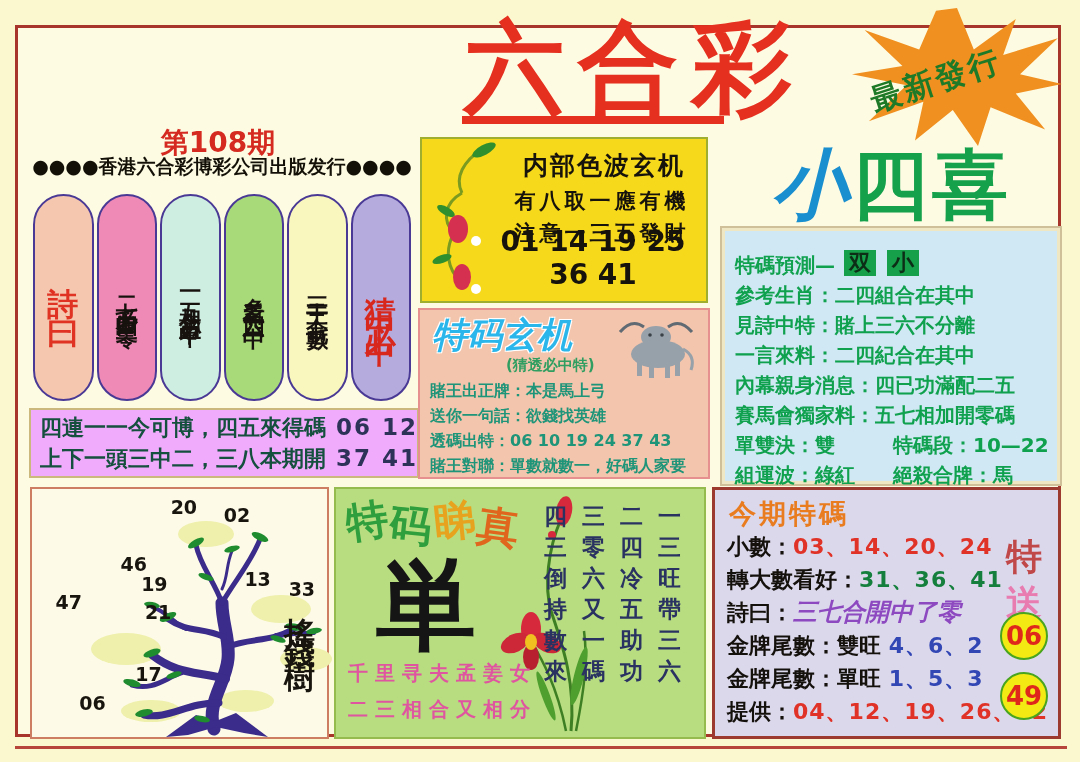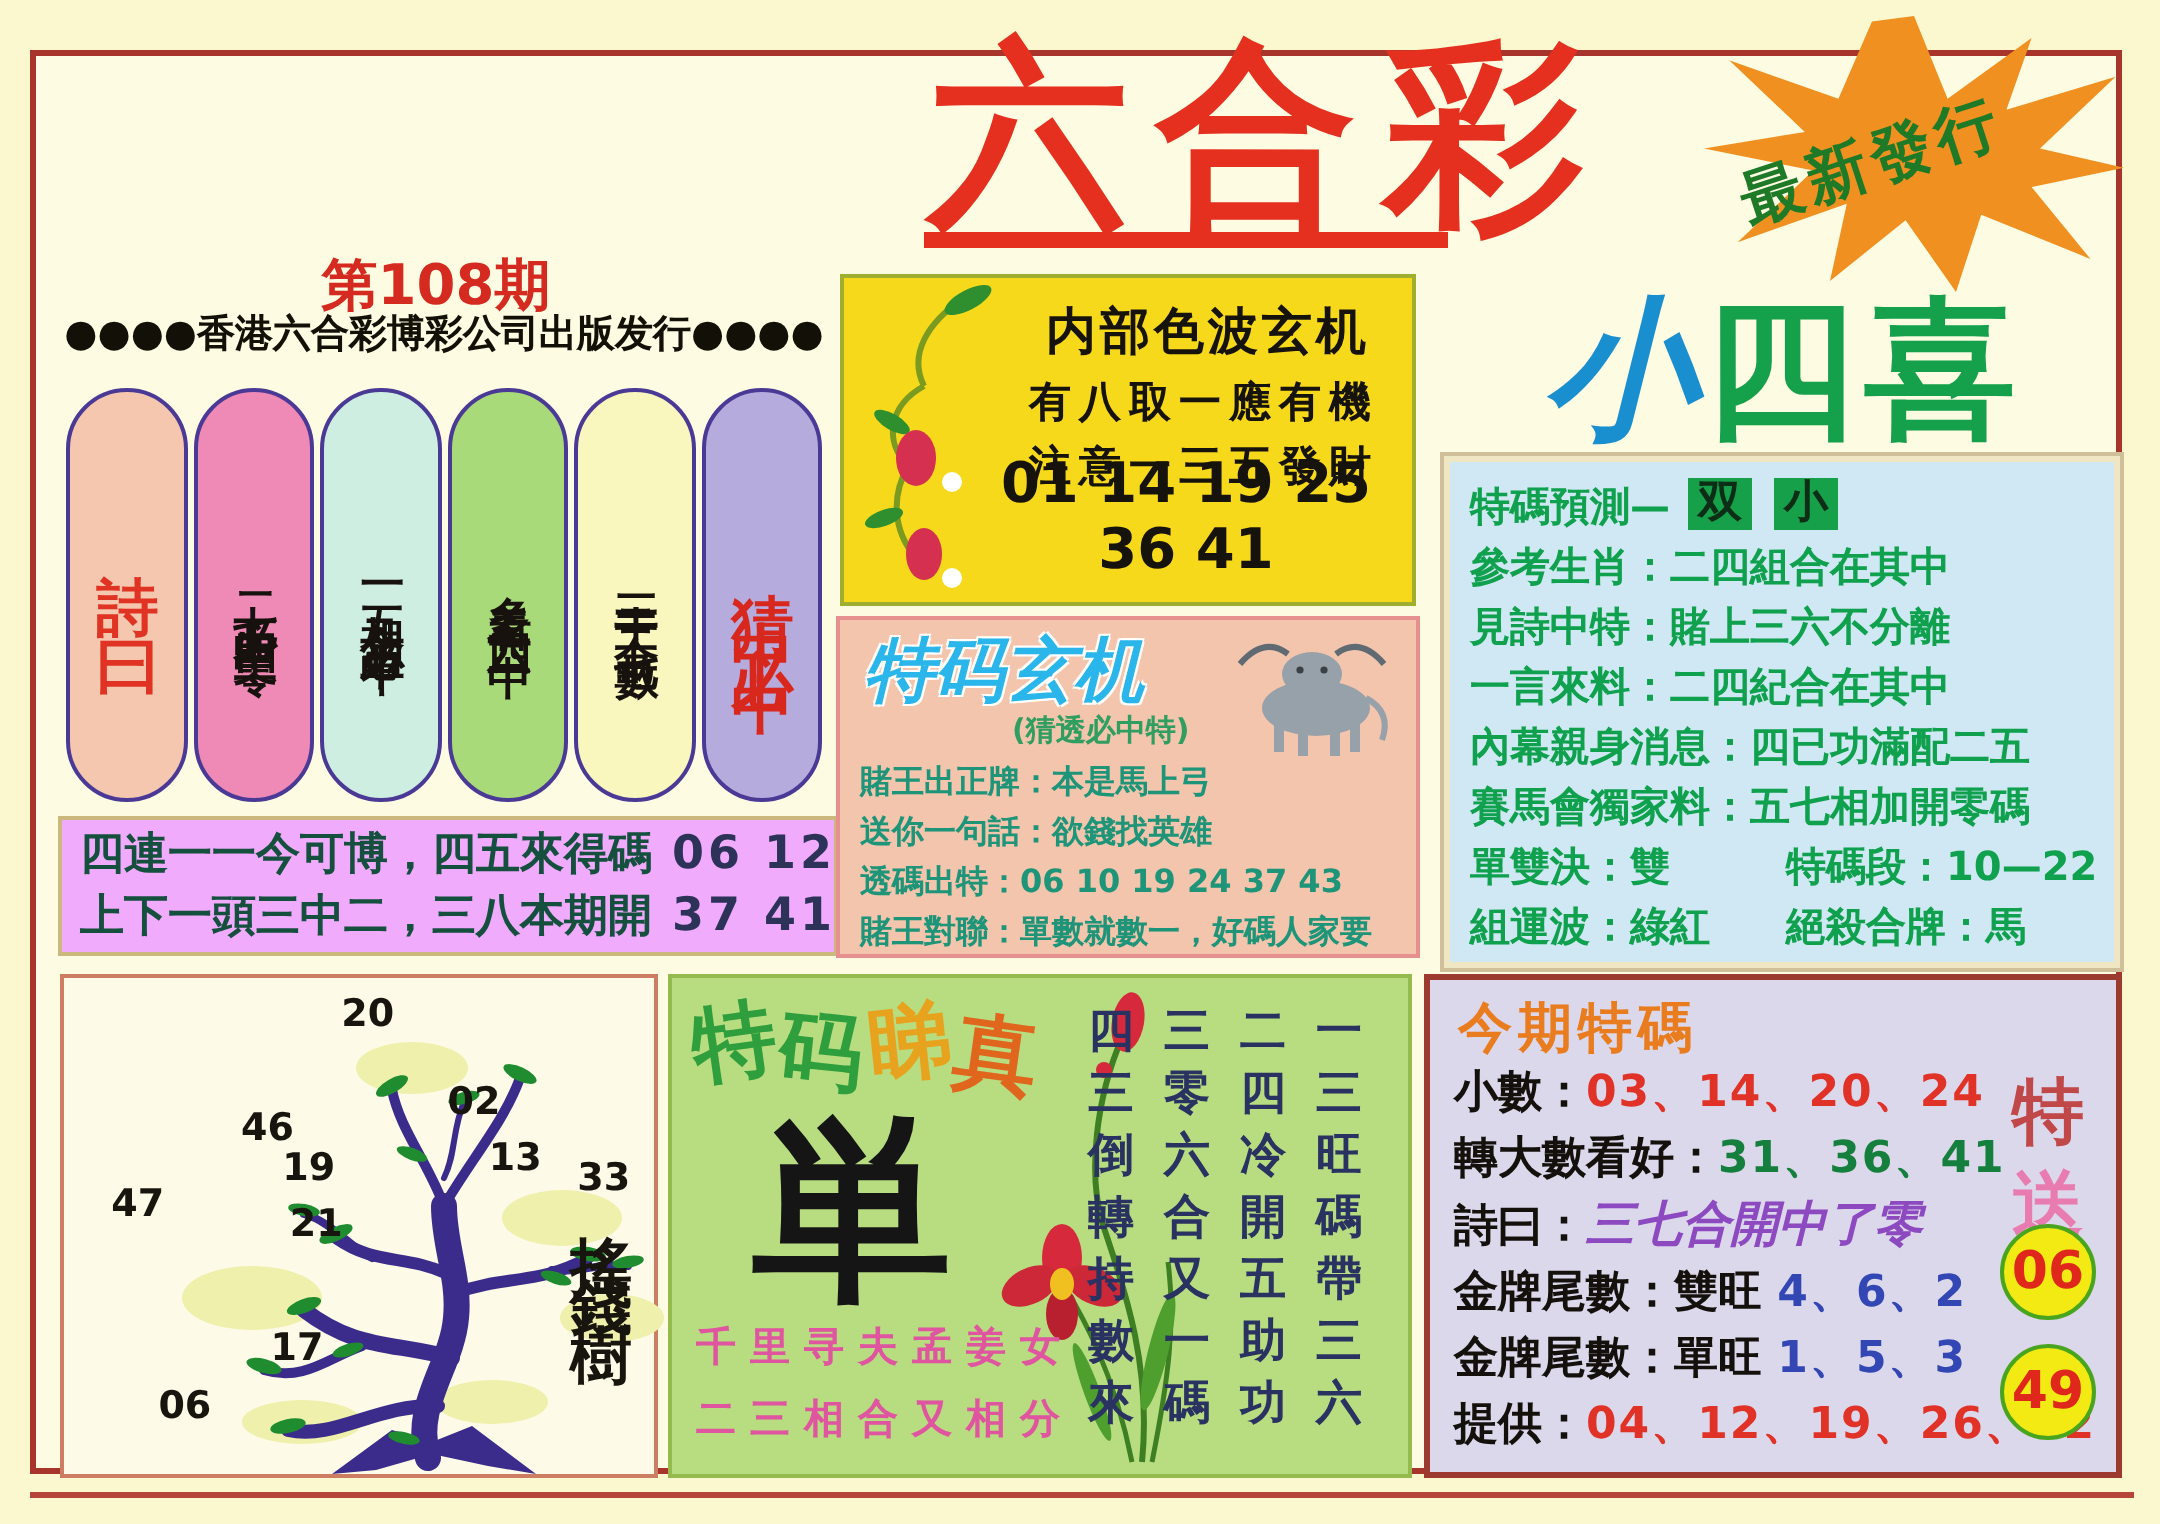--- a/index.html
+++ b/index.html
@@ -74,31 +74,31 @@
 
   
   .sixi{position:absolute;left:724px;top:144px;width:336px;height:82px;text-align:center;
     font-weight:bold;font-size:76px;line-height:82px;letter-spacing:4px;white-space:nowrap;}
   .sixi-small{color:#1a8fd0;font-style:italic;}
   .sixi-rest{color:#15a14b;}
 
   
   .forecast{position:absolute;left:722px;top:228px;width:338px;height:256px;
     background:#d0e8f3;border:3px solid #efe6c4;box-shadow:0 0 0 2px #cfc09a;
-    box-sizing:border-box;padding:7px 10px;}
+    box-sizing:border-box;padding:19px 10px;}
   .f-row{font-size:20px;font-weight:bold;color:#0fa14e;line-height:30px;white-space:nowrap;}
   .chip{display:inline-block;background:#16a04a;color:#0c2d16;padding:0 5px;margin:0 2px;
     font-size:22px;line-height:26px;vertical-align:2px;}
   .f-pair .a{display:inline-block;width:158px;}
 
   
   .tbox{position:absolute;left:30px;top:487px;width:299px;height:252px;
     background:#fdfae8;border:2px solid #cd7d62;box-sizing:border-box;padding-left:24px;}
   .tnum{position:absolute;font-size:19px;font-weight:bold;color:#18140e;}
-  .tn0{left:47%;top:3%;} .tn1{left:65%;top:6%;margin-top:36px;}
+  .tn0{left:47%;top:3%;} .tn1{left:65%;top:6%;}
   .tn2{left:30%;top:26%;} .tn3{left:37%;top:34%;}
   .tn4{left:72%;top:32%;} .tn5{left:87%;top:36%;}
   .tn6{left:8%;top:41%;}  .tn7{left:22%;top:45%;margin-left:48px;}
   .tn8{left:35%;top:70%;} .tn9{left:16%;top:82%;}
   .tree-label{position:absolute;right:6px;top:104px;writing-mode:vertical-rl;text-orientation:upright;
     font-size:31px;font-weight:bold;color:#18140e;letter-spacing:22px;}
 
   
   .gbox{position:absolute;left:334px;top:487px;width:372px;height:252px;
     background:#b7dd80;border:2px solid #95bb4f;box-sizing:border-box;overflow:hidden;}
@@ -306,21 +306,20 @@
   </div>
   <div class="g-big">単</div>
   <div class="g-hand">
     <div>千里寻夫孟姜女</div>
     <div>二三相合又相分</div>
   </div>
   <div class="g-grid">
     <div class="g-grid-row">四三二一</div>
     <div class="g-grid-row">三零四三</div>
     <div class="g-grid-row">倒六冷旺</div>
-    <div class="g-grid-row">轉合開碼</div>
     <div class="g-grid-row">持又五帶</div>
     <div class="g-grid-row">數一助三</div>
     <div class="g-grid-row">來碼功六</div>
   </div>
 </div>
 
 <div class="sbox">
   <div class="s-title">今期特碼</div>
   <div class="s-rows">
     <div class="s-row"><span class="s-label">小數：</span><span class="val-red">03、14、20、24</span></div>

